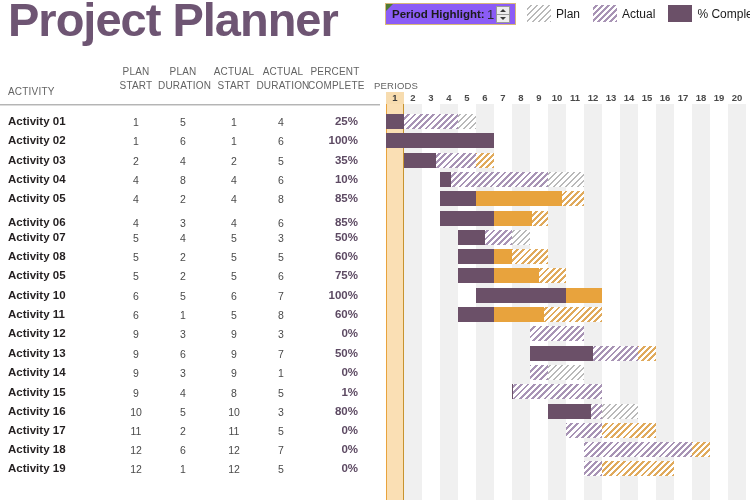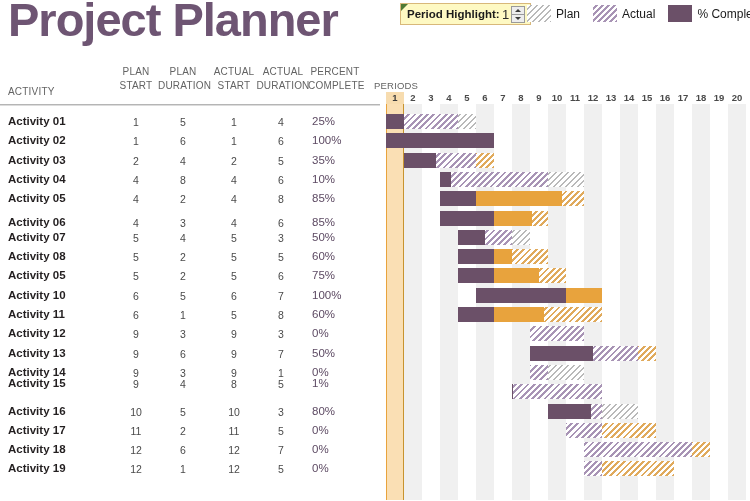--- a/index.html
+++ b/index.html
@@ -14,23 +14,23 @@
   
   #title{
     position:absolute;left:8px;top:-8px;
     font-size:47px;font-weight:bold;letter-spacing:-1px;
     color:#6e5573;
     white-space:nowrap;
   }
 
   
   #ph-box{
-    position:absolute;left:400px;top:3px;
+    position:absolute;left:385px;top:3px;
     width:131px;height:22px;
-    background:#fef9c3;
+    background:#8b5cf6;
     border:1px solid #d8b87a;
     box-sizing:border-box;
   }
   #ph-corner{
     position:absolute;left:0;top:0;
     width:0;height:0;
     border-left:7px solid #4f7a34;
     border-bottom:7px solid transparent;
   }
   #ph-label{
@@ -98,21 +98,21 @@
     position:absolute;left:8px;top:3px;
     font-size:11.5px;font-weight:bold;color:#231f20;
     white-space:nowrap;
   }
   .num{
     position:absolute;top:4px;
     font-size:10.5px;color:#4a4a4a;text-align:center;width:40px;
   }
   .pct{
     position:absolute;top:3px;
-    font-size:11.5px;font-weight:normal;color:#5d4a63;text-align:left;width:46px;
+    font-size:11.5px;font-weight:bold;color:#5d4a63;text-align:right;width:46px;
   }
 
   
   #periodhead{position:absolute;left:0;top:92px;height:12px;}
   .pnum{
     position:absolute;top:0;width:18px;
     font-size:9.5px;font-weight:bold;color:#4a4a4a;
     text-align:center;line-height:12px;
   }
   .pnum.hl{background:#f7dcaf;color:#3a3a3a;}
@@ -447,21 +447,21 @@
         <div class="pct" style="left: 312px;">50%</div>
       </div>
       <div class="row" style="top: 258.9px;">
         <div class="act-name">Activity 14</div>
         <div class="num" style="left: 116px;">9</div>
         <div class="num" style="left: 163px;">3</div>
         <div class="num" style="left: 214px;">9</div>
         <div class="num" style="left: 261px;">1</div>
         <div class="pct" style="left: 312px;">0%</div>
       </div>
-      <div class="row" style="top: 270px;">
+      <div class="row" style="top: 279px;">
         <div class="act-name">Activity 15</div>
         <div class="num" style="left: 116px;">9</div>
         <div class="num" style="left: 163px;">4</div>
         <div class="num" style="left: 214px;">8</div>
         <div class="num" style="left: 261px;">5</div>
         <div class="pct" style="left: 312px;">1%</div>
       </div>
       <div class="row" style="top: 297.5px;">
         <div class="act-name">Activity 16</div>
         <div class="num" style="left: 116px;">10</div>

